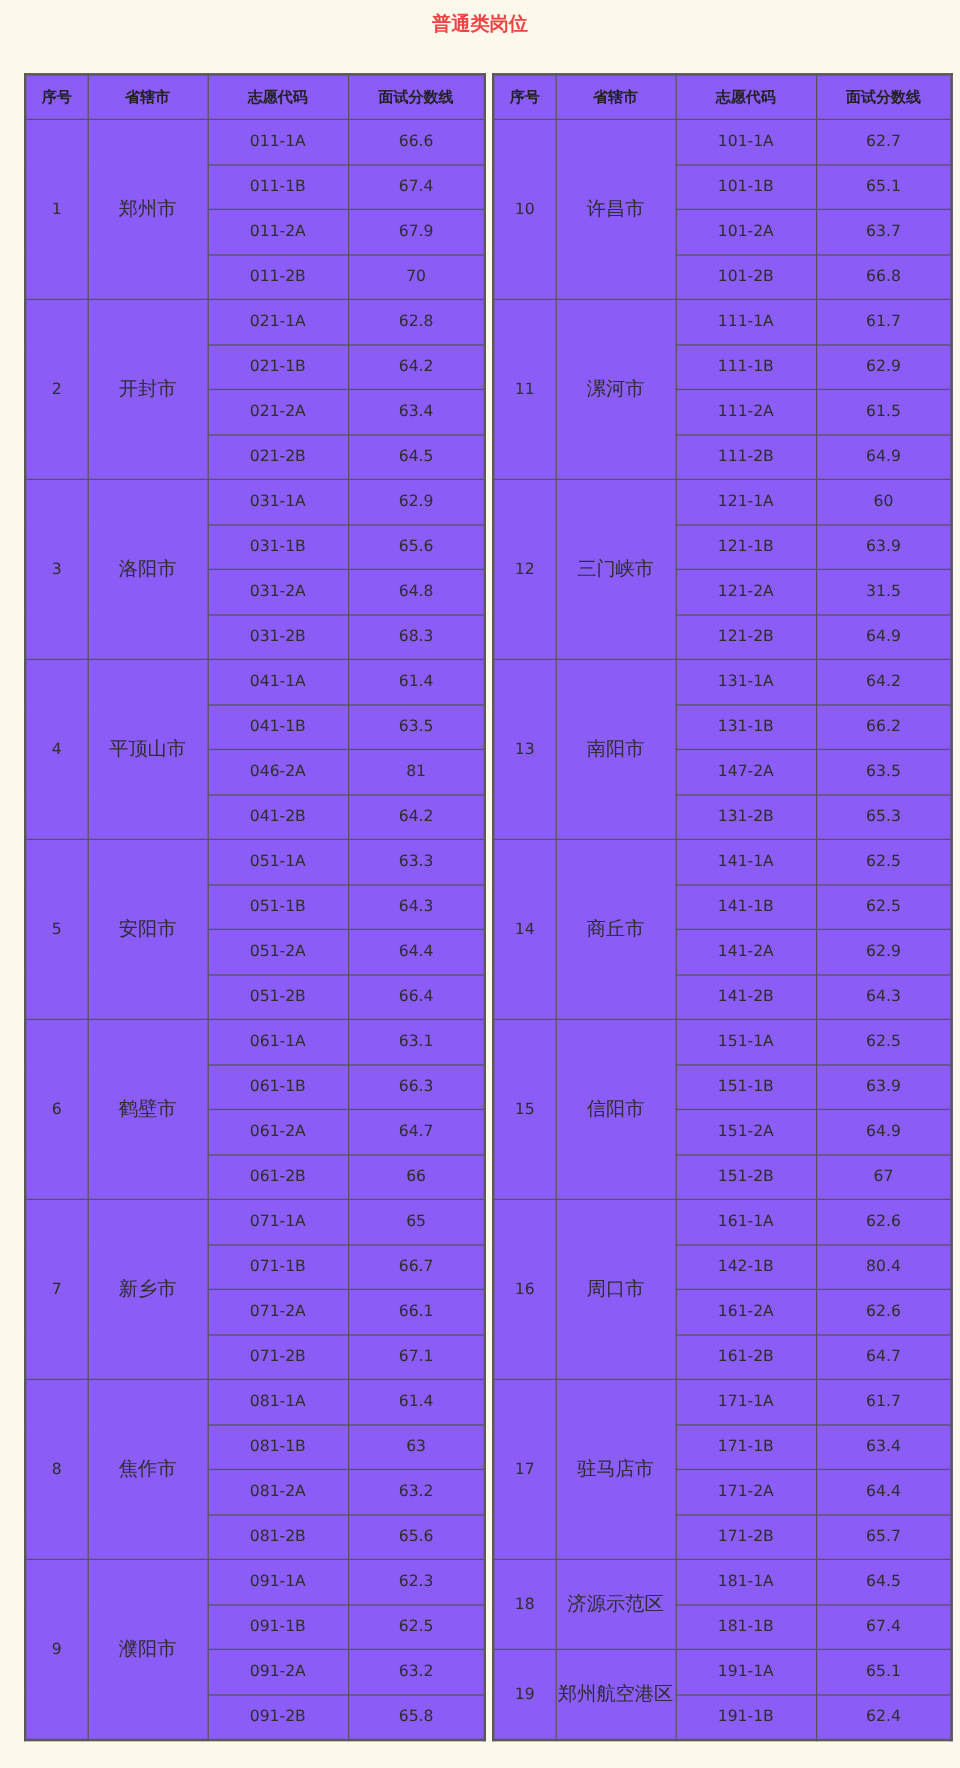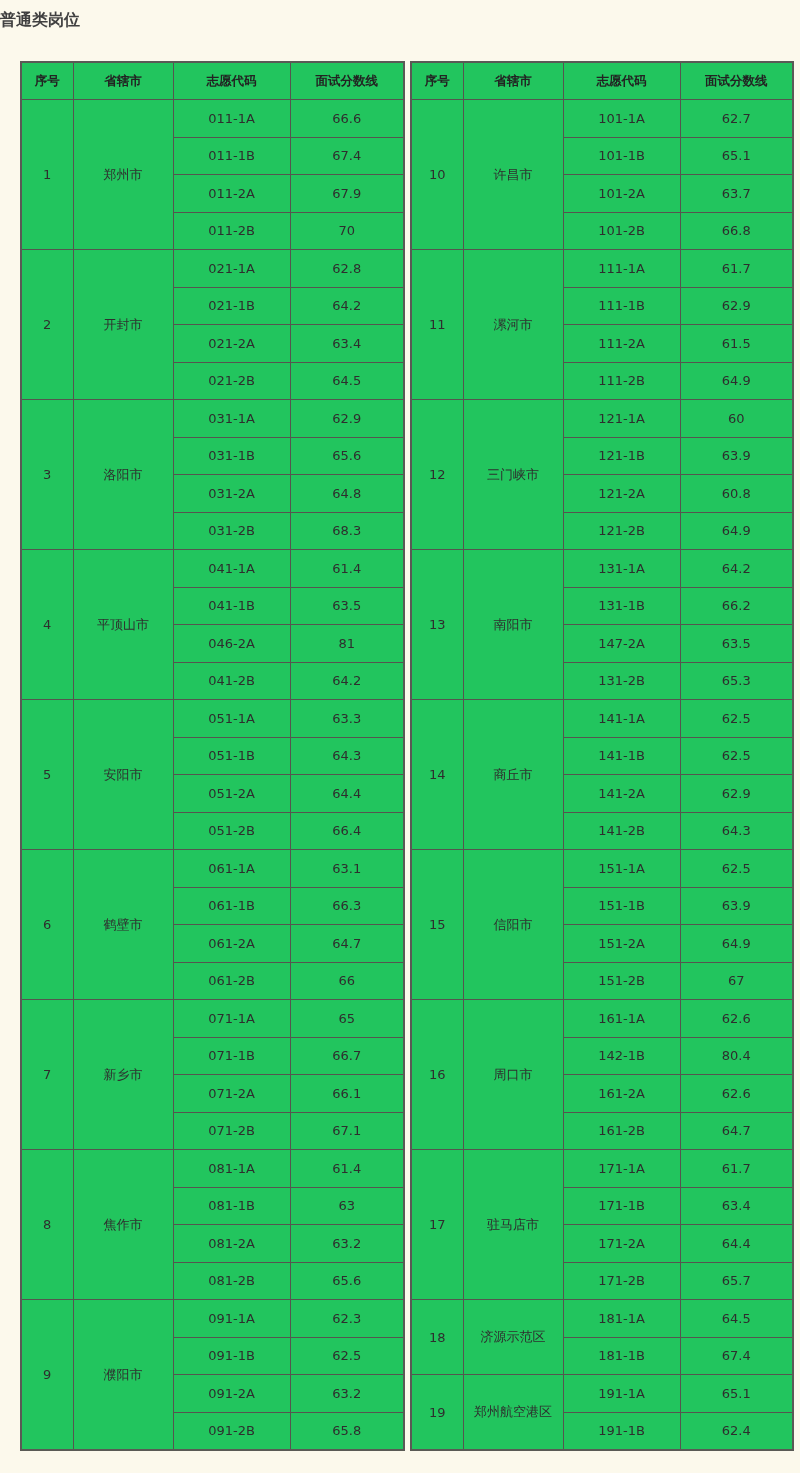--- a/index.html
+++ b/index.html
@@ -15,31 +15,31 @@
       color: #2a2a2a;
       overflow: hidden;
     }
     .page-title {
       position: absolute;
       left: 0;
       width: 800px;
       top: 8px;
       height: 24px;
       line-height: 24px;
-      text-align: left;
+      text-align: center;
       font-size: 16px;
       font-weight: bold;
-      color: #404040;
+      color: #ef4444;
     }
     table.score-table {
       position: absolute;
       top: 61px;
       border-collapse: collapse;
       table-layout: fixed;
-      background: #22c55e;
+      background: #8b5cf6;
       border: 2px solid #5a5a55;
     }
     table.score-table.left { left: 20px; }
     table.score-table.right { left: 410px; }
     table.score-table th,
     table.score-table td {
       border: 1px solid #55554f;
       text-align: center;
       vertical-align: middle;
       padding: 0;
@@ -51,21 +51,21 @@
     table.score-table th {
       height: 36px;
       font-weight: bold;
       font-size: 12.5px;
       color: #222;
     }
     table.score-table td {
       height: 36.5px;
     }
     table.score-table td.city {
-      font-size: 13px;
+      font-size: 16px;
     }
   </style>
 </head>
 <body>
 
 <div class="page-title">普通类岗位</div>
 
 <table class="score-table left" style="width:383px;">
   <colgroup>
     <col style="width:52px">
@@ -304,21 +304,21 @@
         <td rowspan="4" class="city">三门峡市</td>
         <td>121-1A</td>
         <td>60</td>
       </tr>
       <tr>
         <td>121-1B</td>
         <td>63.9</td>
       </tr>
       <tr>
         <td>121-2A</td>
-        <td>60.8</td>
+        <td>31.5</td>
       </tr>
       <tr>
         <td>121-2B</td>
         <td>64.9</td>
       </tr>
       <tr>
         <td rowspan="4">13</td>
         <td rowspan="4" class="city">南阳市</td>
         <td>131-1A</td>
         <td>64.2</td>

